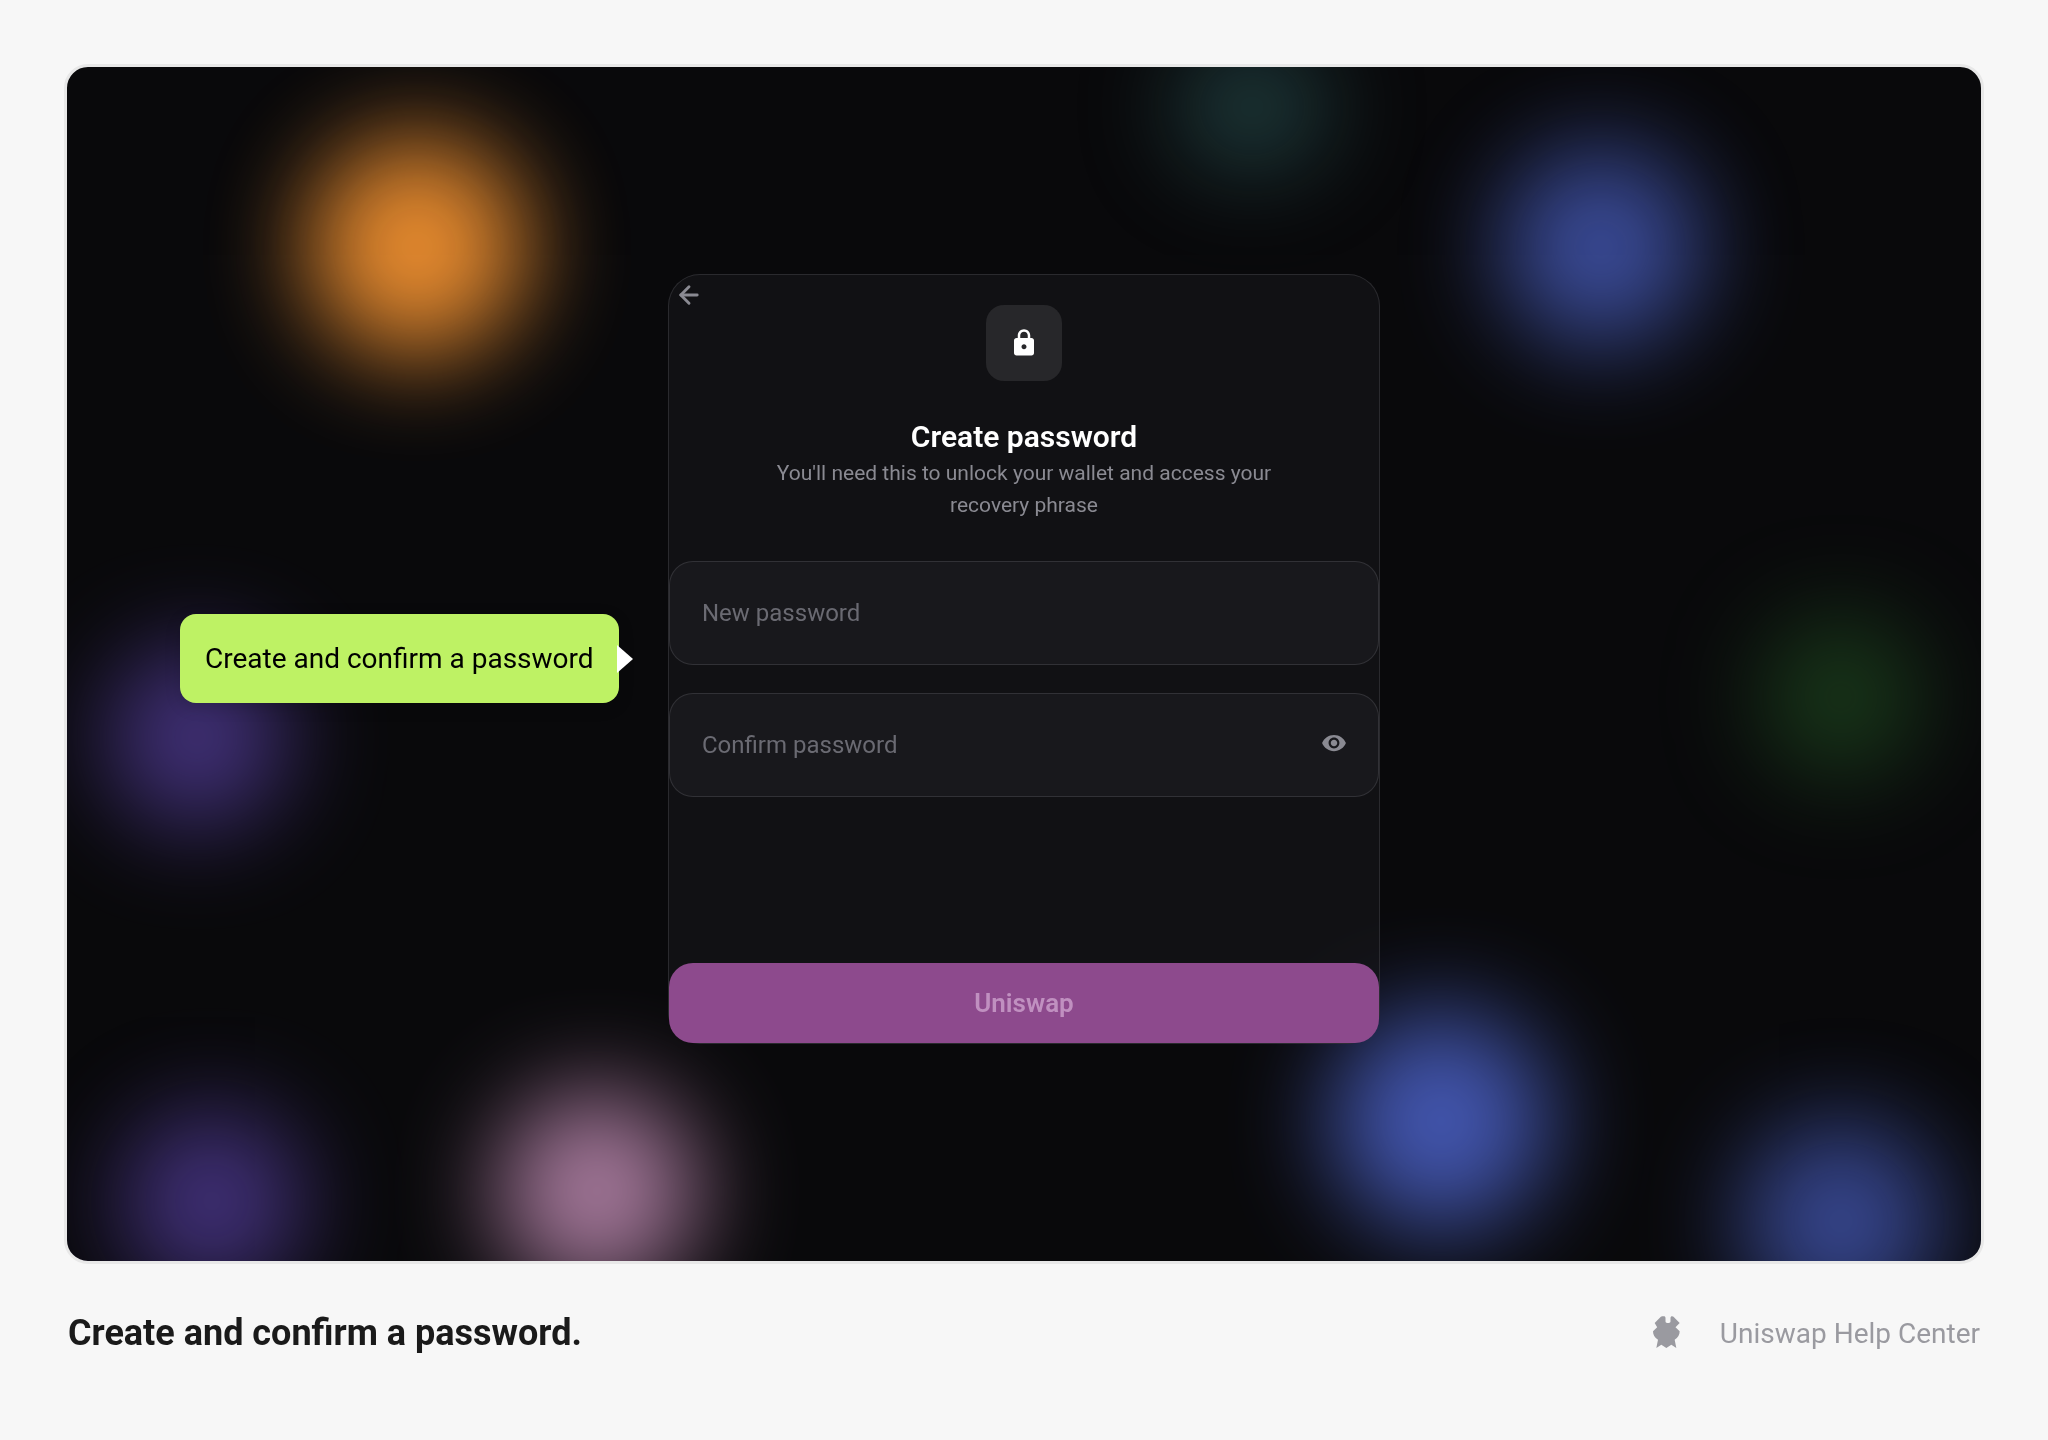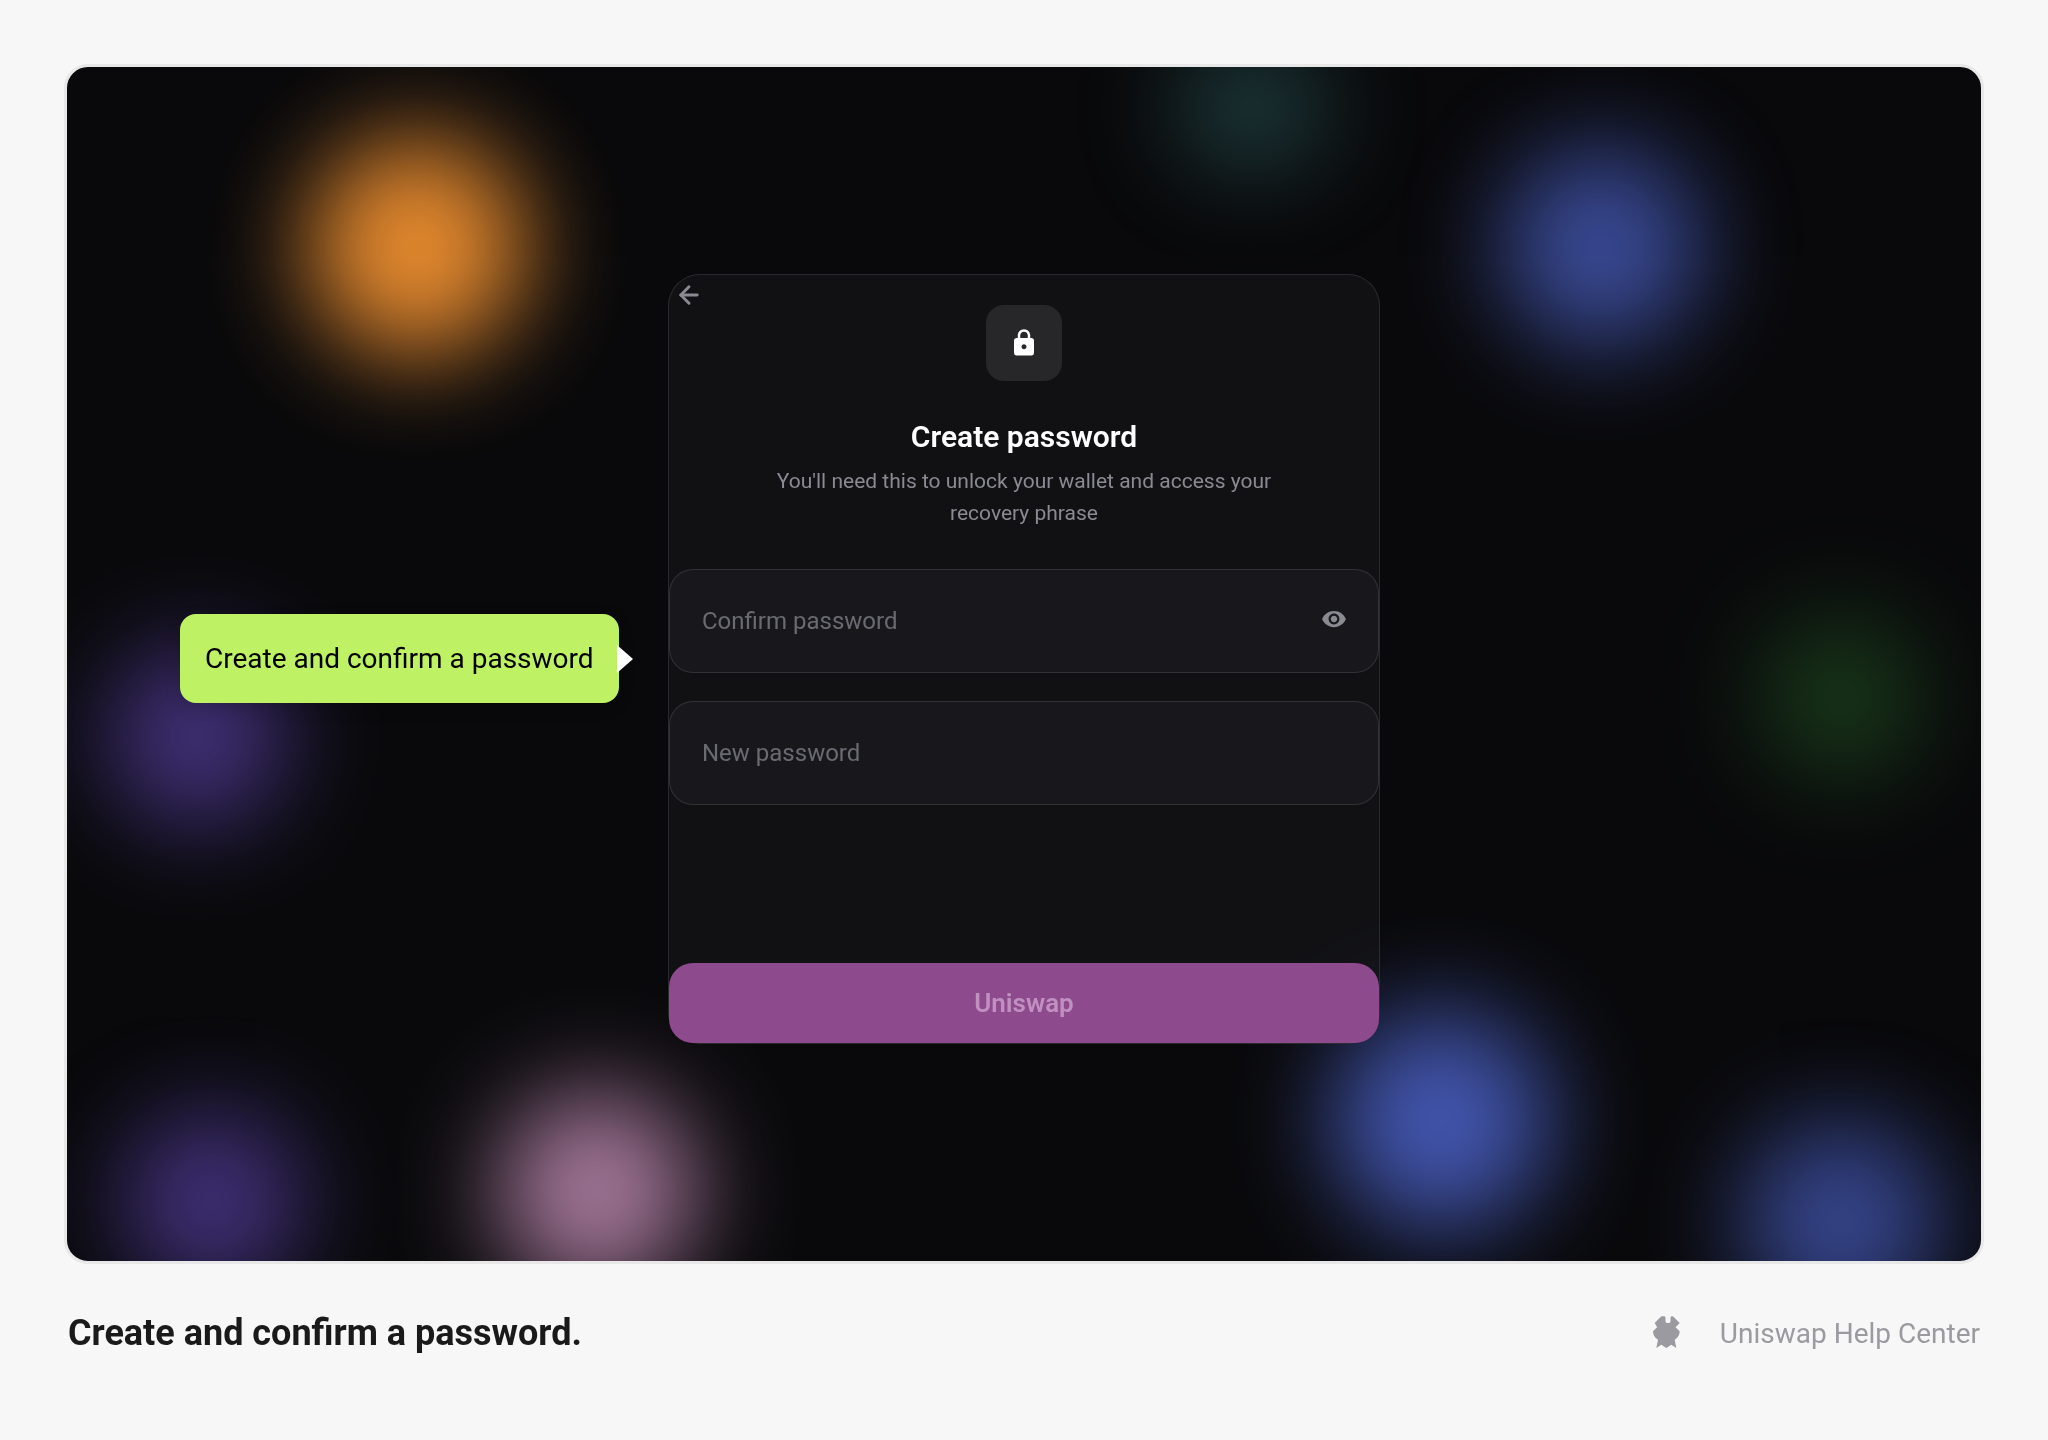--- a/index.html
+++ b/index.html
@@ -160,21 +160,21 @@
       color: #ffffff;
       font-size: 30px;
       font-weight: 600;
       margin-top: 38px;
     }
     
     .modal-subtitle {
       color: #8a8a92;
       font-size: 21px;
       text-align: center;
-      margin-top: 12px;
+      margin-top: 4px;
       line-height: 1.5;
       max-width: 520px;
     }
     
     .input-group {
       margin-top: 40px;
       display: flex;
       flex-direction: column;
       gap: 28px;
     }
@@ -306,29 +306,29 @@
           <path d="M18 8h-1V6c0-2.76-2.24-5-5-5S7 3.24 7 6v2H6c-1.1 0-2 .9-2 2v10c0 1.1.9 2 2 2h12c1.1 0 2-.9 2-2V10c0-1.1-.9-2-2-2zm-6 9c-1.1 0-2-.9-2-2s.9-2 2-2 2 .9 2 2-.9 2-2 2zM9 8V6c0-1.66 1.34-3 3-3s3 1.34 3 3v2H9z"></path>
         </svg>
       </div>
 
       <h2 class="modal-title">Create password</h2>
       <p class="modal-subtitle">You'll need this to unlock your wallet and access your recovery phrase</p>
     </div>
 
     <div class="input-group">
       <div class="input-wrapper">
+        <input type="password" class="password-input" placeholder="New password" style="">
+      </div>
+      <div class="input-wrapper">
         <input type="password" class="password-input" placeholder="Confirm password" style="">
         <span class="eye-icon">
           <svg width="26" height="26" viewBox="0 0 24 24" fill="currentColor">
             <path d="M12 4.5C7 4.5 2.73 7.61 1 12c1.73 4.39 6 7.5 11 7.5s9.27-3.11 11-7.5c-1.73-4.39-6-7.5-11-7.5zM12 17c-2.76 0-5-2.24-5-5s2.24-5 5-5 5 2.24 5 5-2.24 5-5 5zm0-8c-1.66 0-3 1.34-3 3s1.34 3 3 3 3-1.34 3-3-1.34-3-3-3z"></path>
           </svg>
         </span>
-      </div>
-      <div class="input-wrapper">
-        <input type="password" class="password-input" placeholder="New password" style="">
       </div>
     </div>
 
     <button class="continue-button">Uniswap</button>
 
   </div>
 
   <div class="tooltip">
     <span>Create and confirm a password</span>
   </div>

